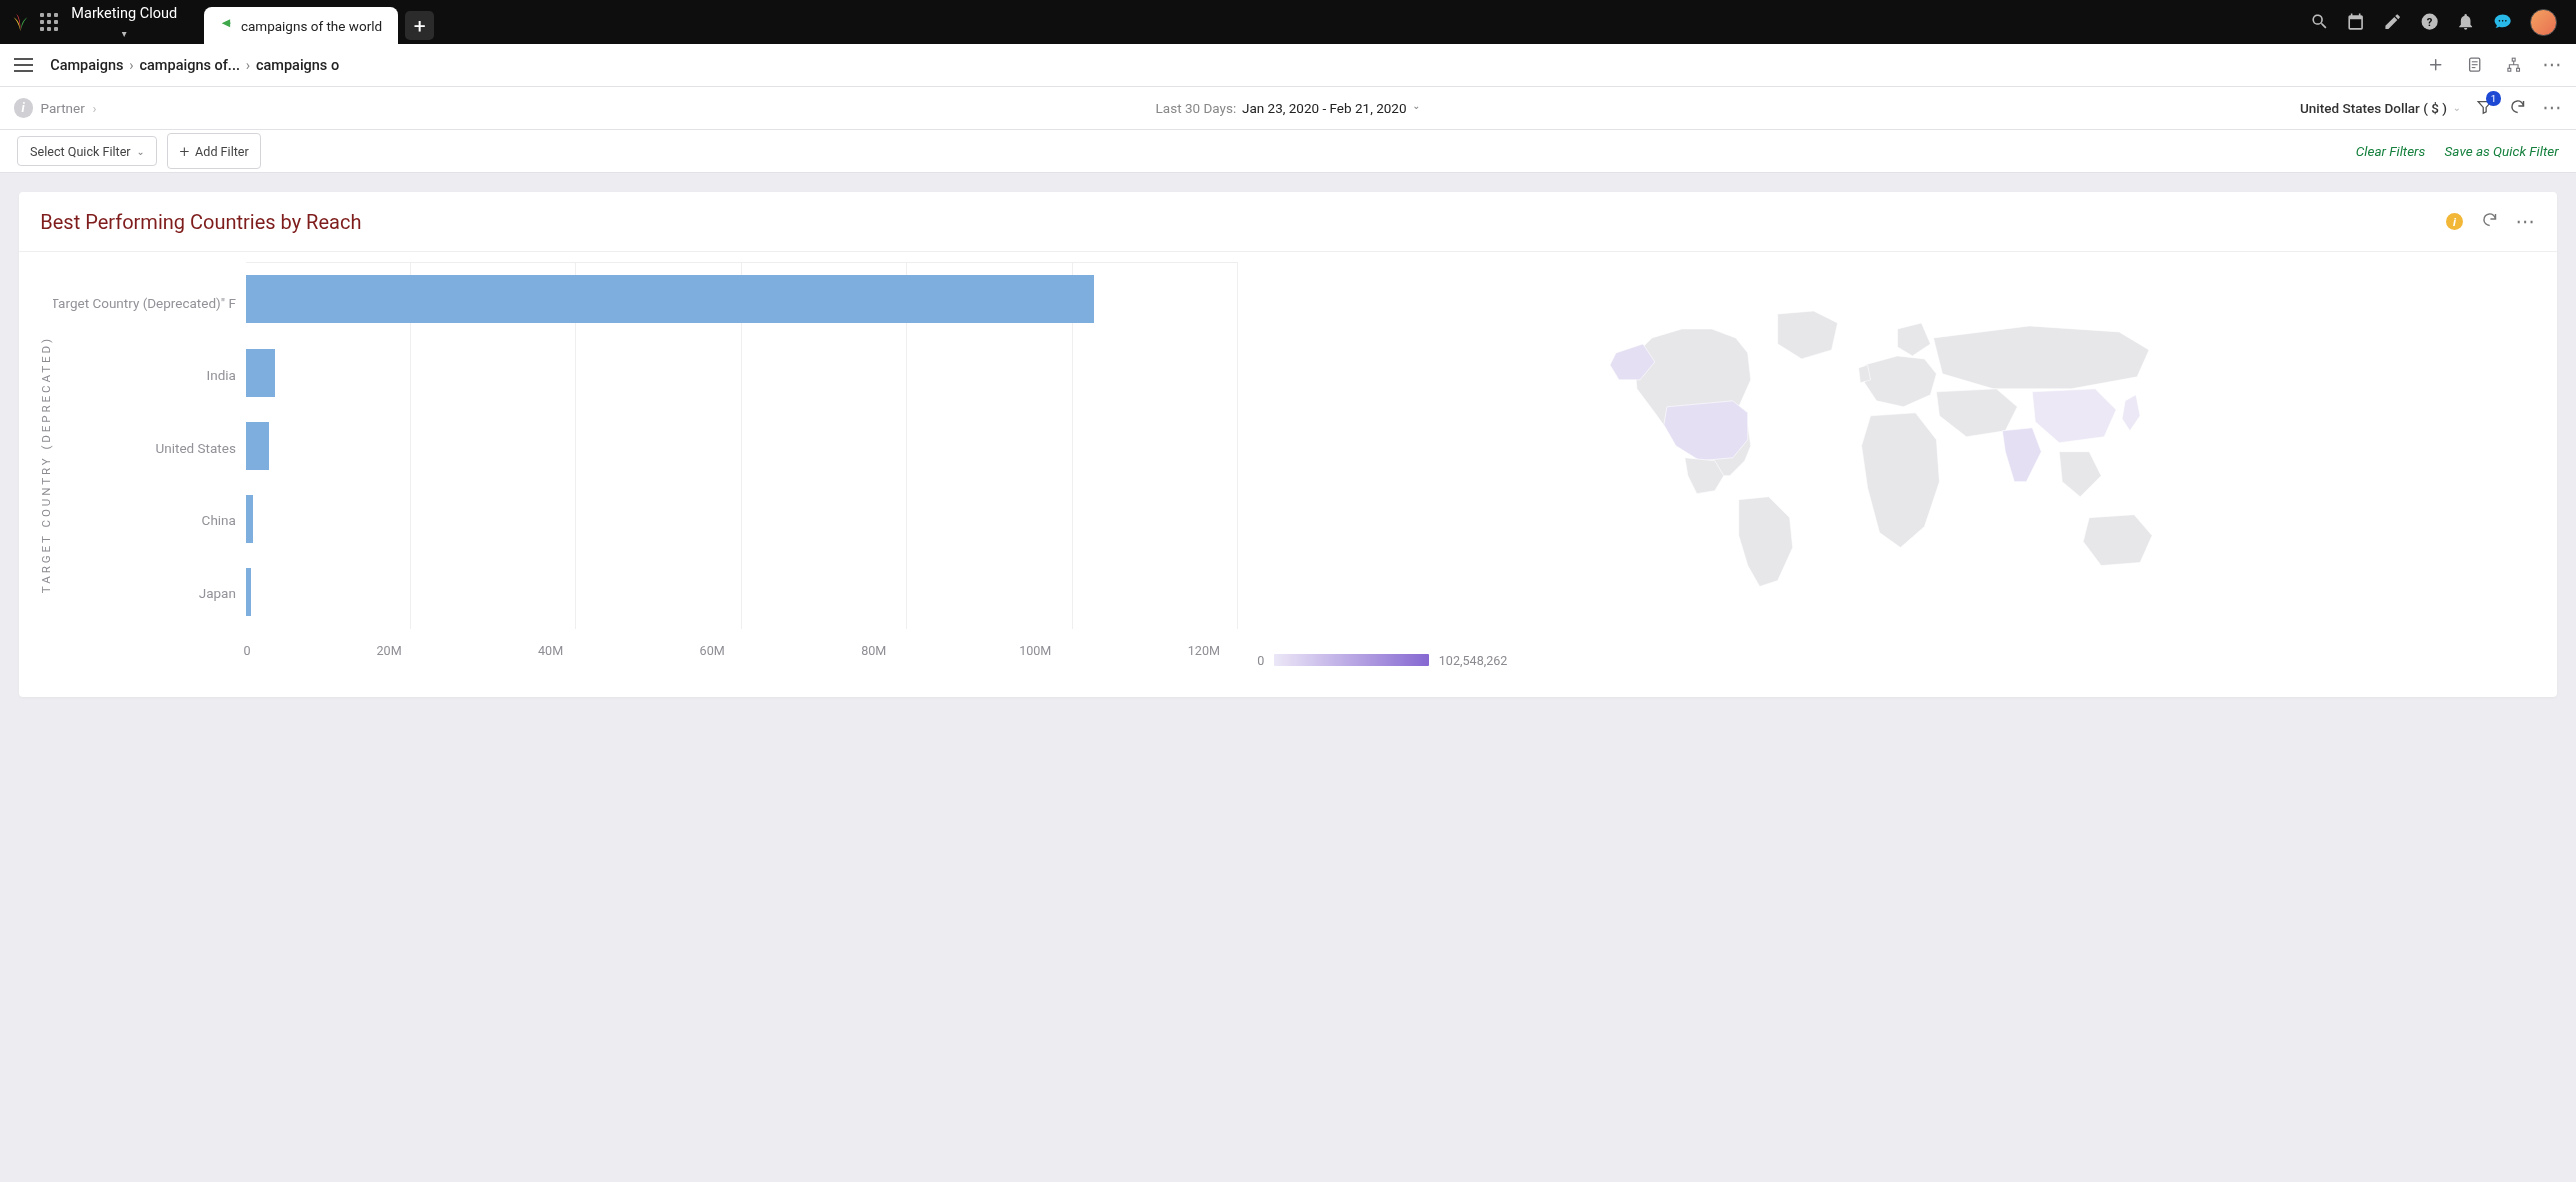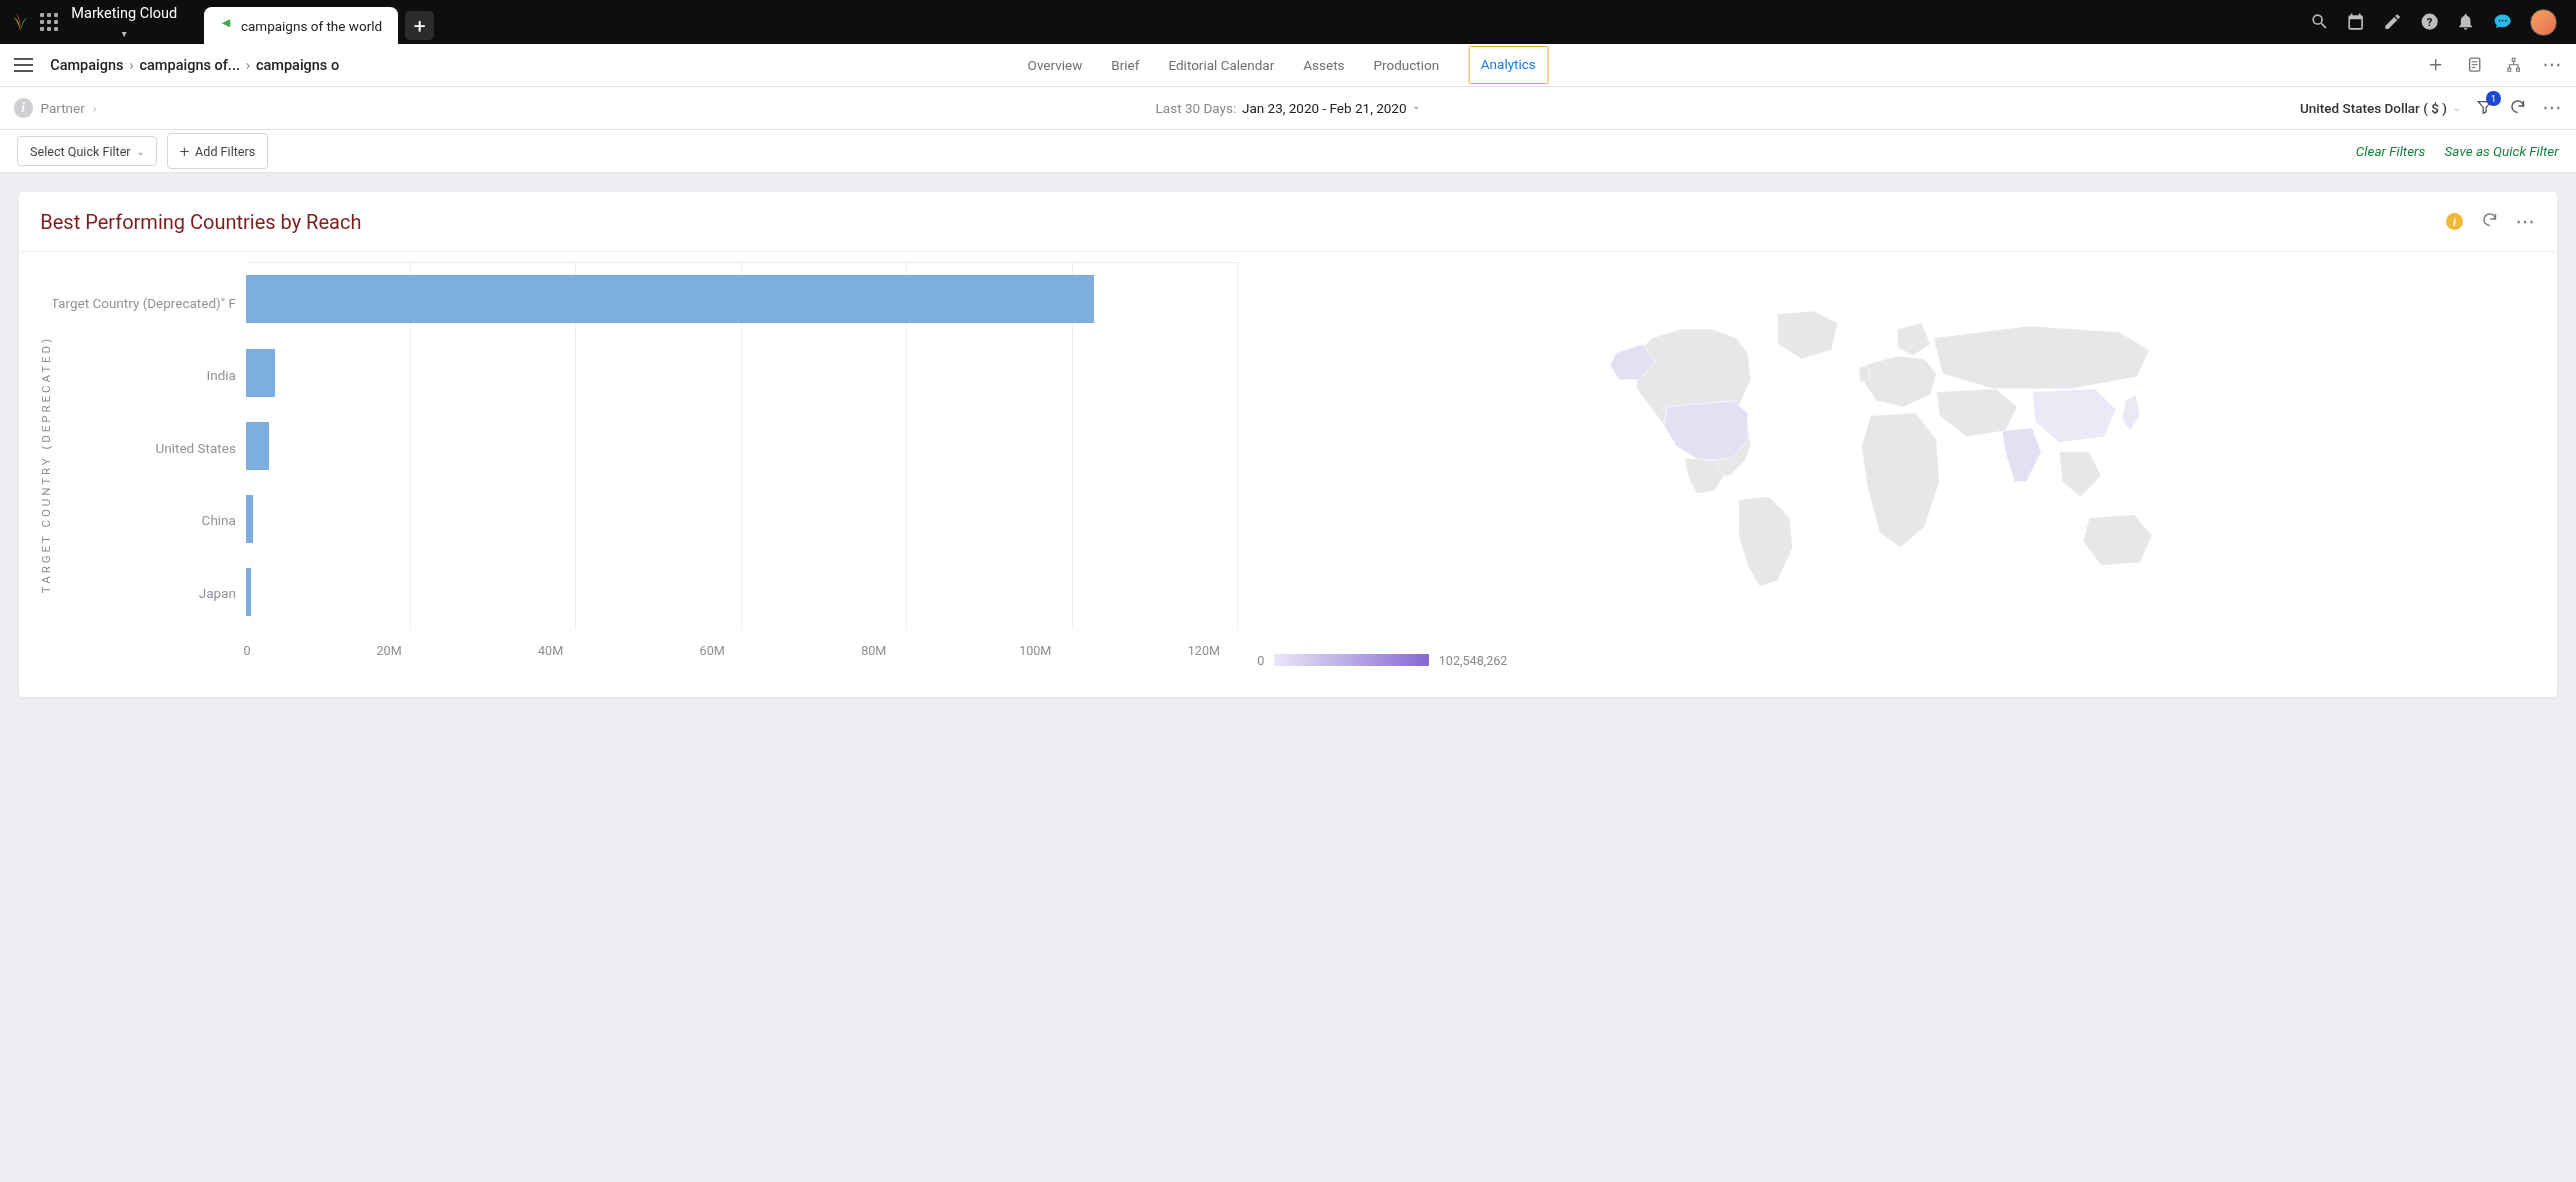--- a/index.html
+++ b/index.html
@@ -173,28 +173,20 @@
       <span></span>
       <span></span>
     </div>
   <div class="breadcrumbs">
     <span class="bc">Campaigns</span>
     <span class="sep">›</span>
     <span class="bc">campaigns of...</span>
     <span class="sep">›</span>
     <span class="bc">campaigns o</span>
   </div>
-  <div class="nav-center">
-    <div class="nav-item">Overview</div>
-    <div class="nav-item">Brief</div>
-    <div class="nav-item">Editorial Calendar</div>
-    <div class="nav-item">Assets</div>
-    <div class="nav-item">Production</div>
-    <div class="nav-item active">Analytics</div>
-  </div>
   <div class="nav-right">
     <div class="nicon">
         <svg viewBox="0 0 24 24">
           <path d="M12 5v14M5 12h14" stroke-width="2" stroke-linecap="round"></path>
         </svg>
       </div>
     <div class="nicon">
         <svg viewBox="0 0 24 24">
           <rect x="5" y="3" width="14" height="18" rx="2" fill="none" stroke-width="1.8"></rect>
           <line x1="8" y1="8" x2="16" y2="8" stroke-width="1.5"></line>
@@ -246,21 +238,21 @@
   </div>
 </div>
 
 <div class="filterbar">
   <div class="quick-filter-btn">
     <span>Select Quick Filter</span>
     <span class="chev" style="color:#888;">⌄</span>
   </div>
   <div class="add-filter-btn">
     <span class="plus">+</span>
-    <span>Add Filters</span>
+    <span>Add Filter</span>
   </div>
   <div class="filter-right">
     <span class="link-btn">Clear Filters</span>
     <span class="link-btn">Save as Quick Filter</span>
   </div>
 </div>
 
 <div class="panel-area">
   <div class="panel">
     <div class="panel-header">

